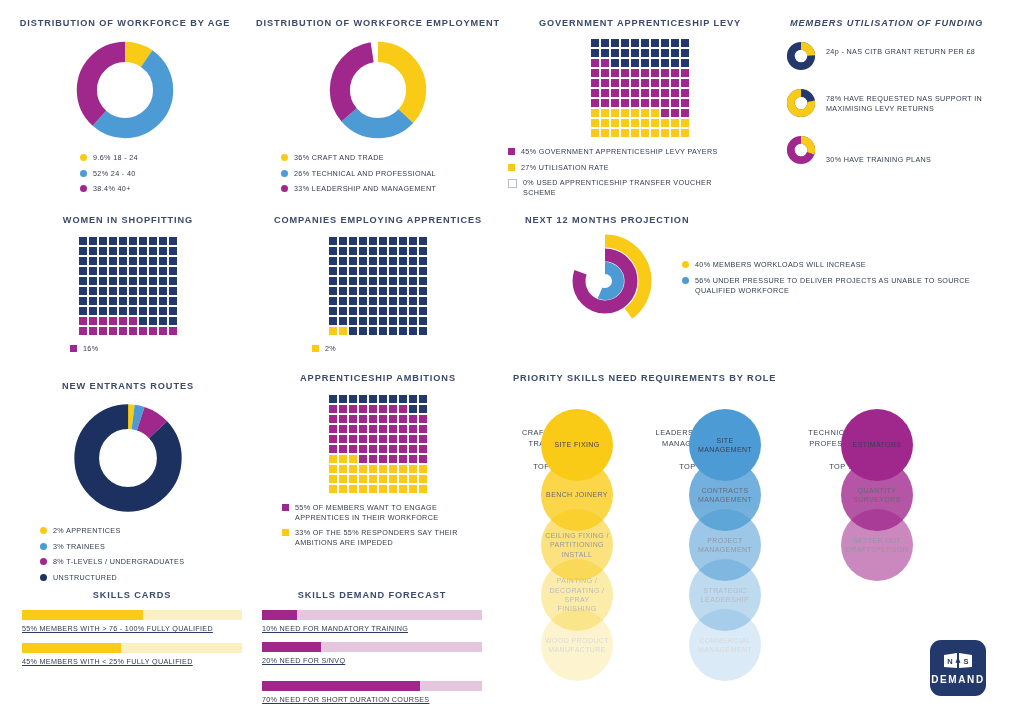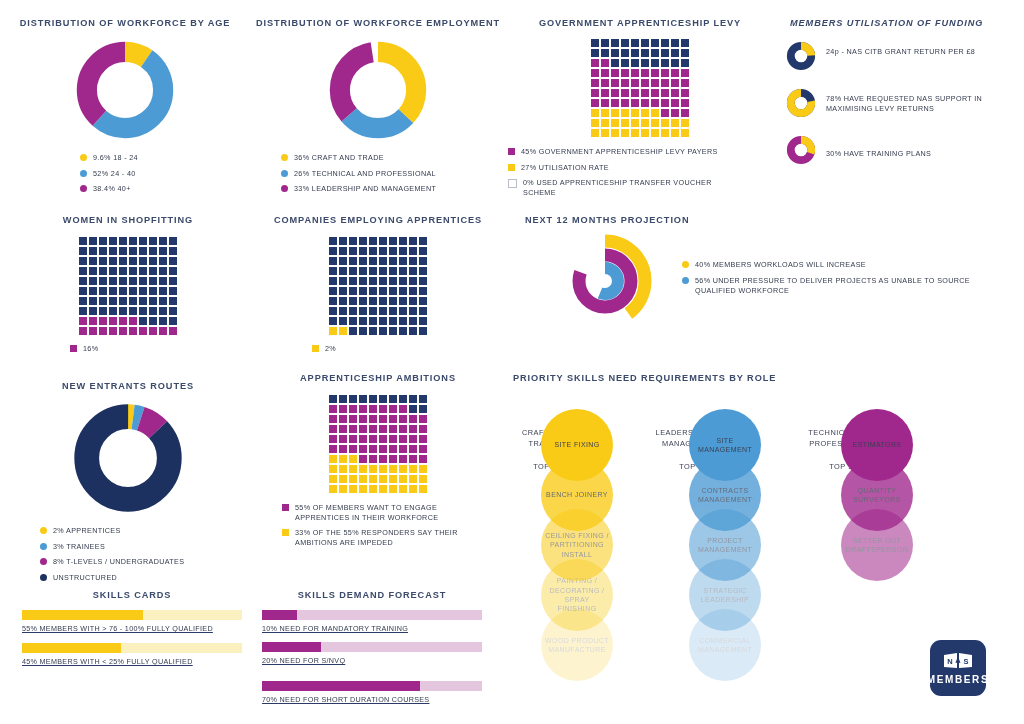--- a/index.html
+++ b/index.html
@@ -254,21 +254,21 @@
         <div class="fundTxt">78% HAVE REQUESTED NAS SUPPORT IN MAXIMISING LEVY RETURNS</div>
       </div>
 
       <div class="fundRow">
         <svg class="miniDonut" width="30" height="30" viewBox="0 0 100 100">
           <g transform="rotate(-90 50 50)" fill="none" stroke-width="26">
             <circle cx="50" cy="50" r="34" stroke="#a0278c"></circle>
             <circle cx="50" cy="50" r="34" stroke="#f9cb16" stroke-dasharray="64.1 149.5" stroke-dashoffset="0"></circle>
           </g>
         </svg>
-        <div class="fundTxt" style="margin-top:14px;text-align:center;">
+        <div class="fundTxt" style="margin-top:20px;text-align:center;">
           <div>30% HAVE TRAINING PLANS</div>
         </div>
       </div>
 
     </div>
   </div>
 
   <div class="panel" style="left:0;top:215px;width:256px;">
     <div class="ttl">WOMEN IN SHOPFITTING</div>
     <div style="display:flex;justify-content:center;margin-top:11px;">
@@ -747,16 +747,16 @@
   </div>
 
   <div class="logo" style="left:930px;top:640px;">
     <svg width="32" height="20" viewBox="0 0 64 40">
       <path d="M4 8 L30 4 L30 34 L4 32 Z" fill="#ffffff"></path>
       <path d="M60 8 L34 4 L34 34 L60 32 Z" fill="#ffffff"></path>
       <text x="16" y="25" font-size="15" font-weight="700" fill="#23386b" text-anchor="middle" font-family="Liberation Sans, sans-serif">N</text>
       <text x="32" y="24" font-size="15" font-weight="700" fill="#23386b" text-anchor="middle" font-family="Liberation Sans, sans-serif">A</text>
       <text x="48" y="25" font-size="15" font-weight="700" fill="#23386b" text-anchor="middle" font-family="Liberation Sans, sans-serif">S</text>
     </svg>
-    <div class="logoName">MEMBERS</div>
+    <div class="logoName">DEMAND</div>
   </div>
 
 </div>
 
 </body></html>

